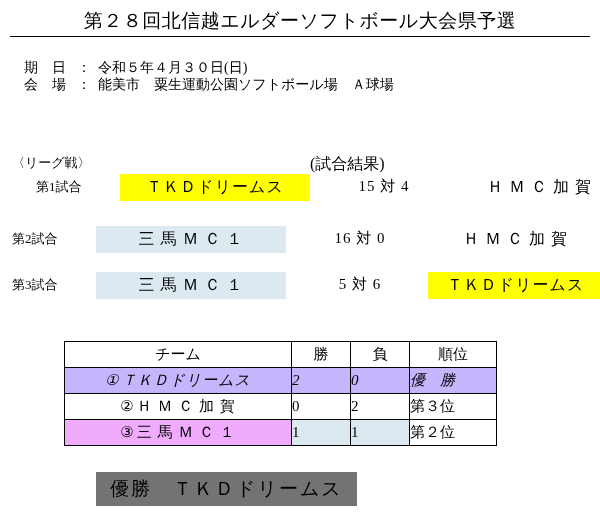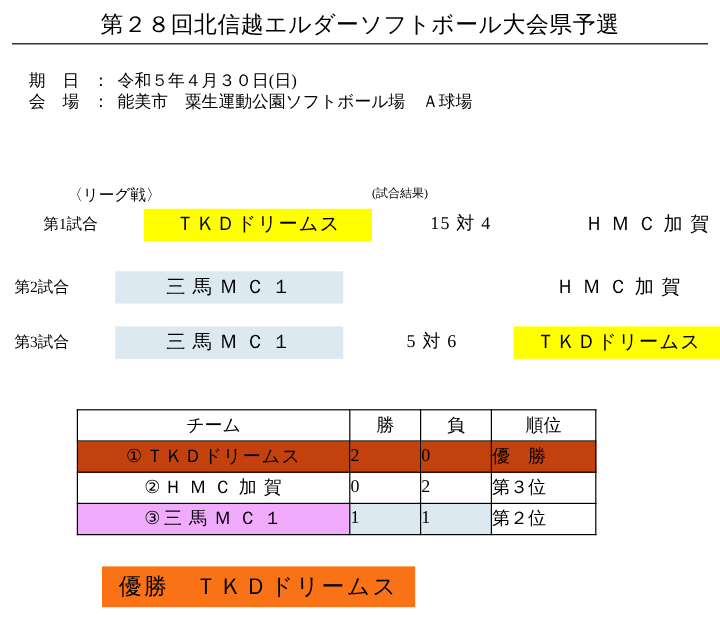--- a/index.html
+++ b/index.html
@@ -62,27 +62,26 @@
   #info-date { top: 48px; left: 24px; margin-top: 11px; }
   #info-venue { top: 76px; left: 24px; }
 
   
   .league-head {
     position: absolute;
     top: 154px;
     left: 12px;
     font-size: 13px;
     white-space: nowrap;
-    margin-left: 44px;
   }
   .result-head {
     position: absolute;
     top: 154px;
     left: 310px;
-    font-size: 10px;
+    font-size: 16px;
     white-space: nowrap;
   }
 
   
   .game-row {
     position: absolute;
     left: 12px;
     width: 580px;
     height: 26px;
     font-size: 14px;
@@ -146,31 +145,31 @@
   }
   .standings .col-team { width: 226px; }
   .standings .col-win { width: 58px; }
   .standings .col-lose { width: 58px; }
   .standings .col-rank { width: 86px; }
   .standings td.team-cell {
     text-align: center;
     letter-spacing: 1px;
   }
   .rank-mark { margin-right: 2px; }
-  .row-champ td { background: #c2410c; }
+  .row-champ td { background: #c4b5fd; font-style: italic; }
   .row-blue td.team-cell { background: #f0abfc; }
   .row-blue td.win-cell { background: #dce9f1; }
   .row-blue td.lose-cell { background: #dce9f1; }
 
   
   .champion {
     position: absolute;
     top: 472px;
-    left: 85px;
-    background: #f97316;
+    left: 96px;
+    background: #737373;
     font-size: 19px;
     padding: 4px 14px;
     letter-spacing: 2px;
     white-space: nowrap;
   }
 </style>
 </head>
 <body>
 
 <div class="page">
@@ -192,20 +191,21 @@
   <div class="game-row" id="game-0">
     <span class="game-label">第1試合</span>
     <span class="team-left hl-yellow">ＴＫＤドリームス</span>
     <span class="score">15 対 4</span>
     <span class="team-right">Ｈ Ｍ Ｃ 加 賀</span>
   </div>
 
   <div class="game-row" id="game-1">
     <span class="game-label">第2試合</span>
     <span class="team-left hl-blue">三 馬 Ｍ Ｃ １</span>
+    <span class="score">16 対 0</span>
     <span class="team-right">Ｈ Ｍ Ｃ 加 賀</span>
   </div>
 
   <div class="game-row" id="game-2">
     <span class="game-label">第3試合</span>
     <span class="team-left hl-blue">三 馬 Ｍ Ｃ １</span>
     <span class="score">5 対 6</span>
     <span class="team-right hl-yellow">ＴＫＤドリームス</span>
   </div>
 

